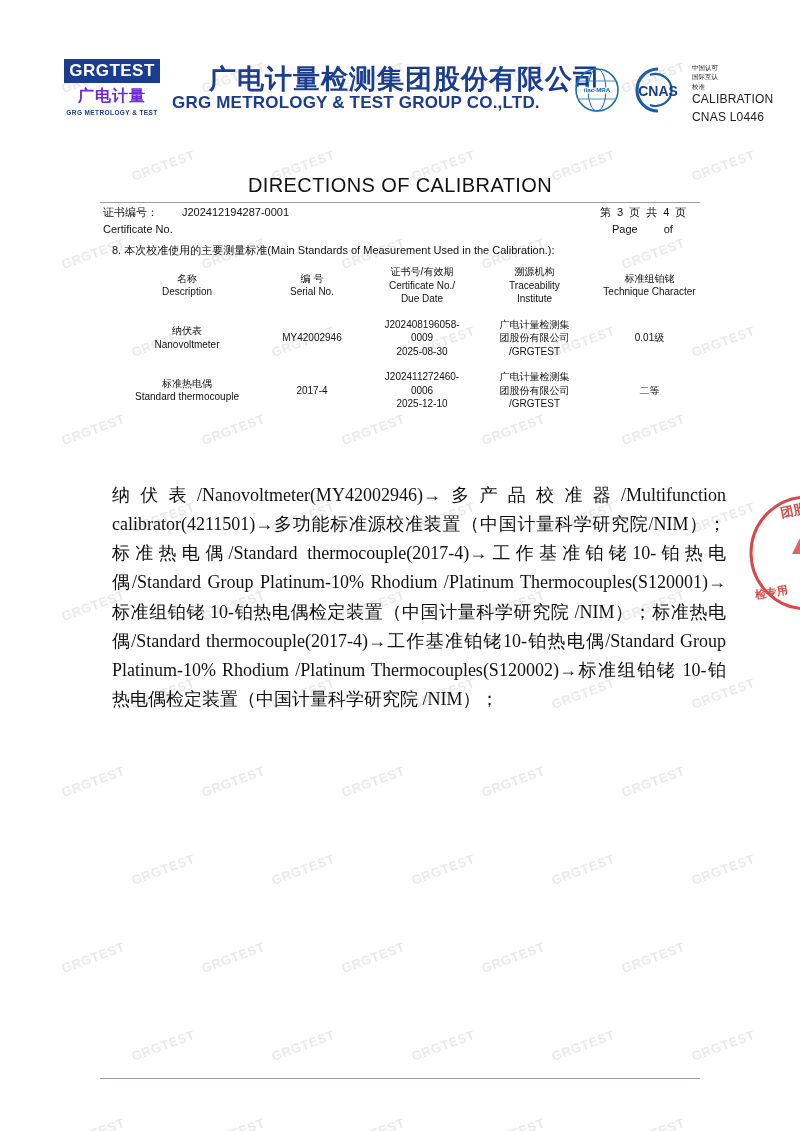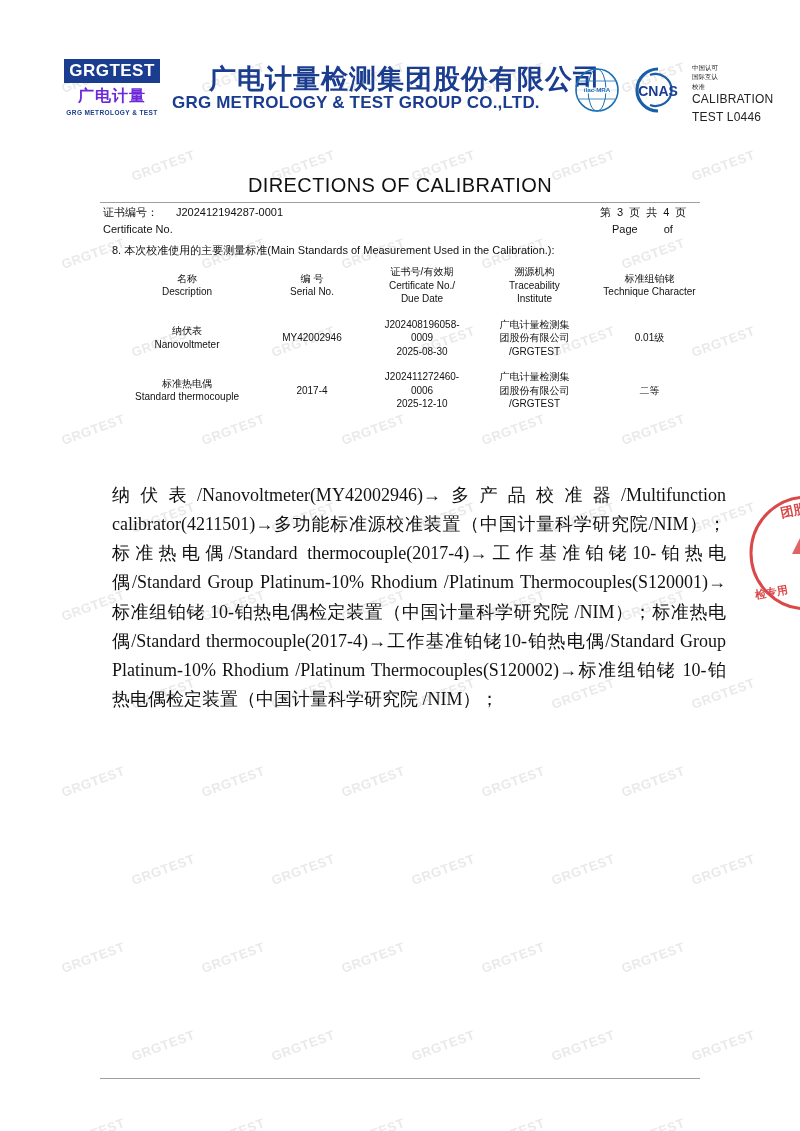--- a/index.html
+++ b/index.html
@@ -171,21 +171,21 @@
   .certno {
     position: absolute;
     left: 103px; top: 204px;
     font-family: "Liberation Sans", sans-serif;
     font-size: 11px;
     color: #111;
     line-height: 1.5;
     z-index: 3;
   }
   .certno .row1 { }
-  .certno .val { margin-left: 18px; }
+  .certno .val { margin-left: 24px; }
   .pageno {
     position: absolute;
     left: 600px; top: 204px;
     font-family: "Liberation Sans", sans-serif;
     font-size: 11px;
     color: #111;
     line-height: 1.5;
     z-index: 3;
     width: 160px;
   }
@@ -353,21 +353,21 @@
       <svg class="cnas-logo" viewBox="0 0 58 50">
         <path d="M30 4 A21 21 0 1 0 30 46" fill="none" stroke="#1b5ea8" stroke-width="3.2"></path>
         <path d="M22 10 A16 16 0 1 1 22 40" fill="none" stroke="#1b5ea8" stroke-width="2.2"></path>
         <text x="30" y="31" text-anchor="middle" font-family="Liberation Sans, sans-serif" font-size="14" font-weight="bold" fill="#1b3d8f">CNAS</text>
       </svg>
       <div class="cnas-text">
         <div class="cn">中国认可</div>
         <div class="cn">国际互认</div>
         <div class="cn">校准</div>
         <div class="big">CALIBRATION</div>
-        <div class="big">TEST L0446</div>
+        <div class="big">CNAS L0446</div>
       </div>
     </div>
   </div>
 
   <div class="title-en">DIRECTIONS OF CALIBRATION</div>
 
   <div class="rule rule-top"></div>
   <div class="rule rule-bottom"></div>
 
   <div class="certno">

